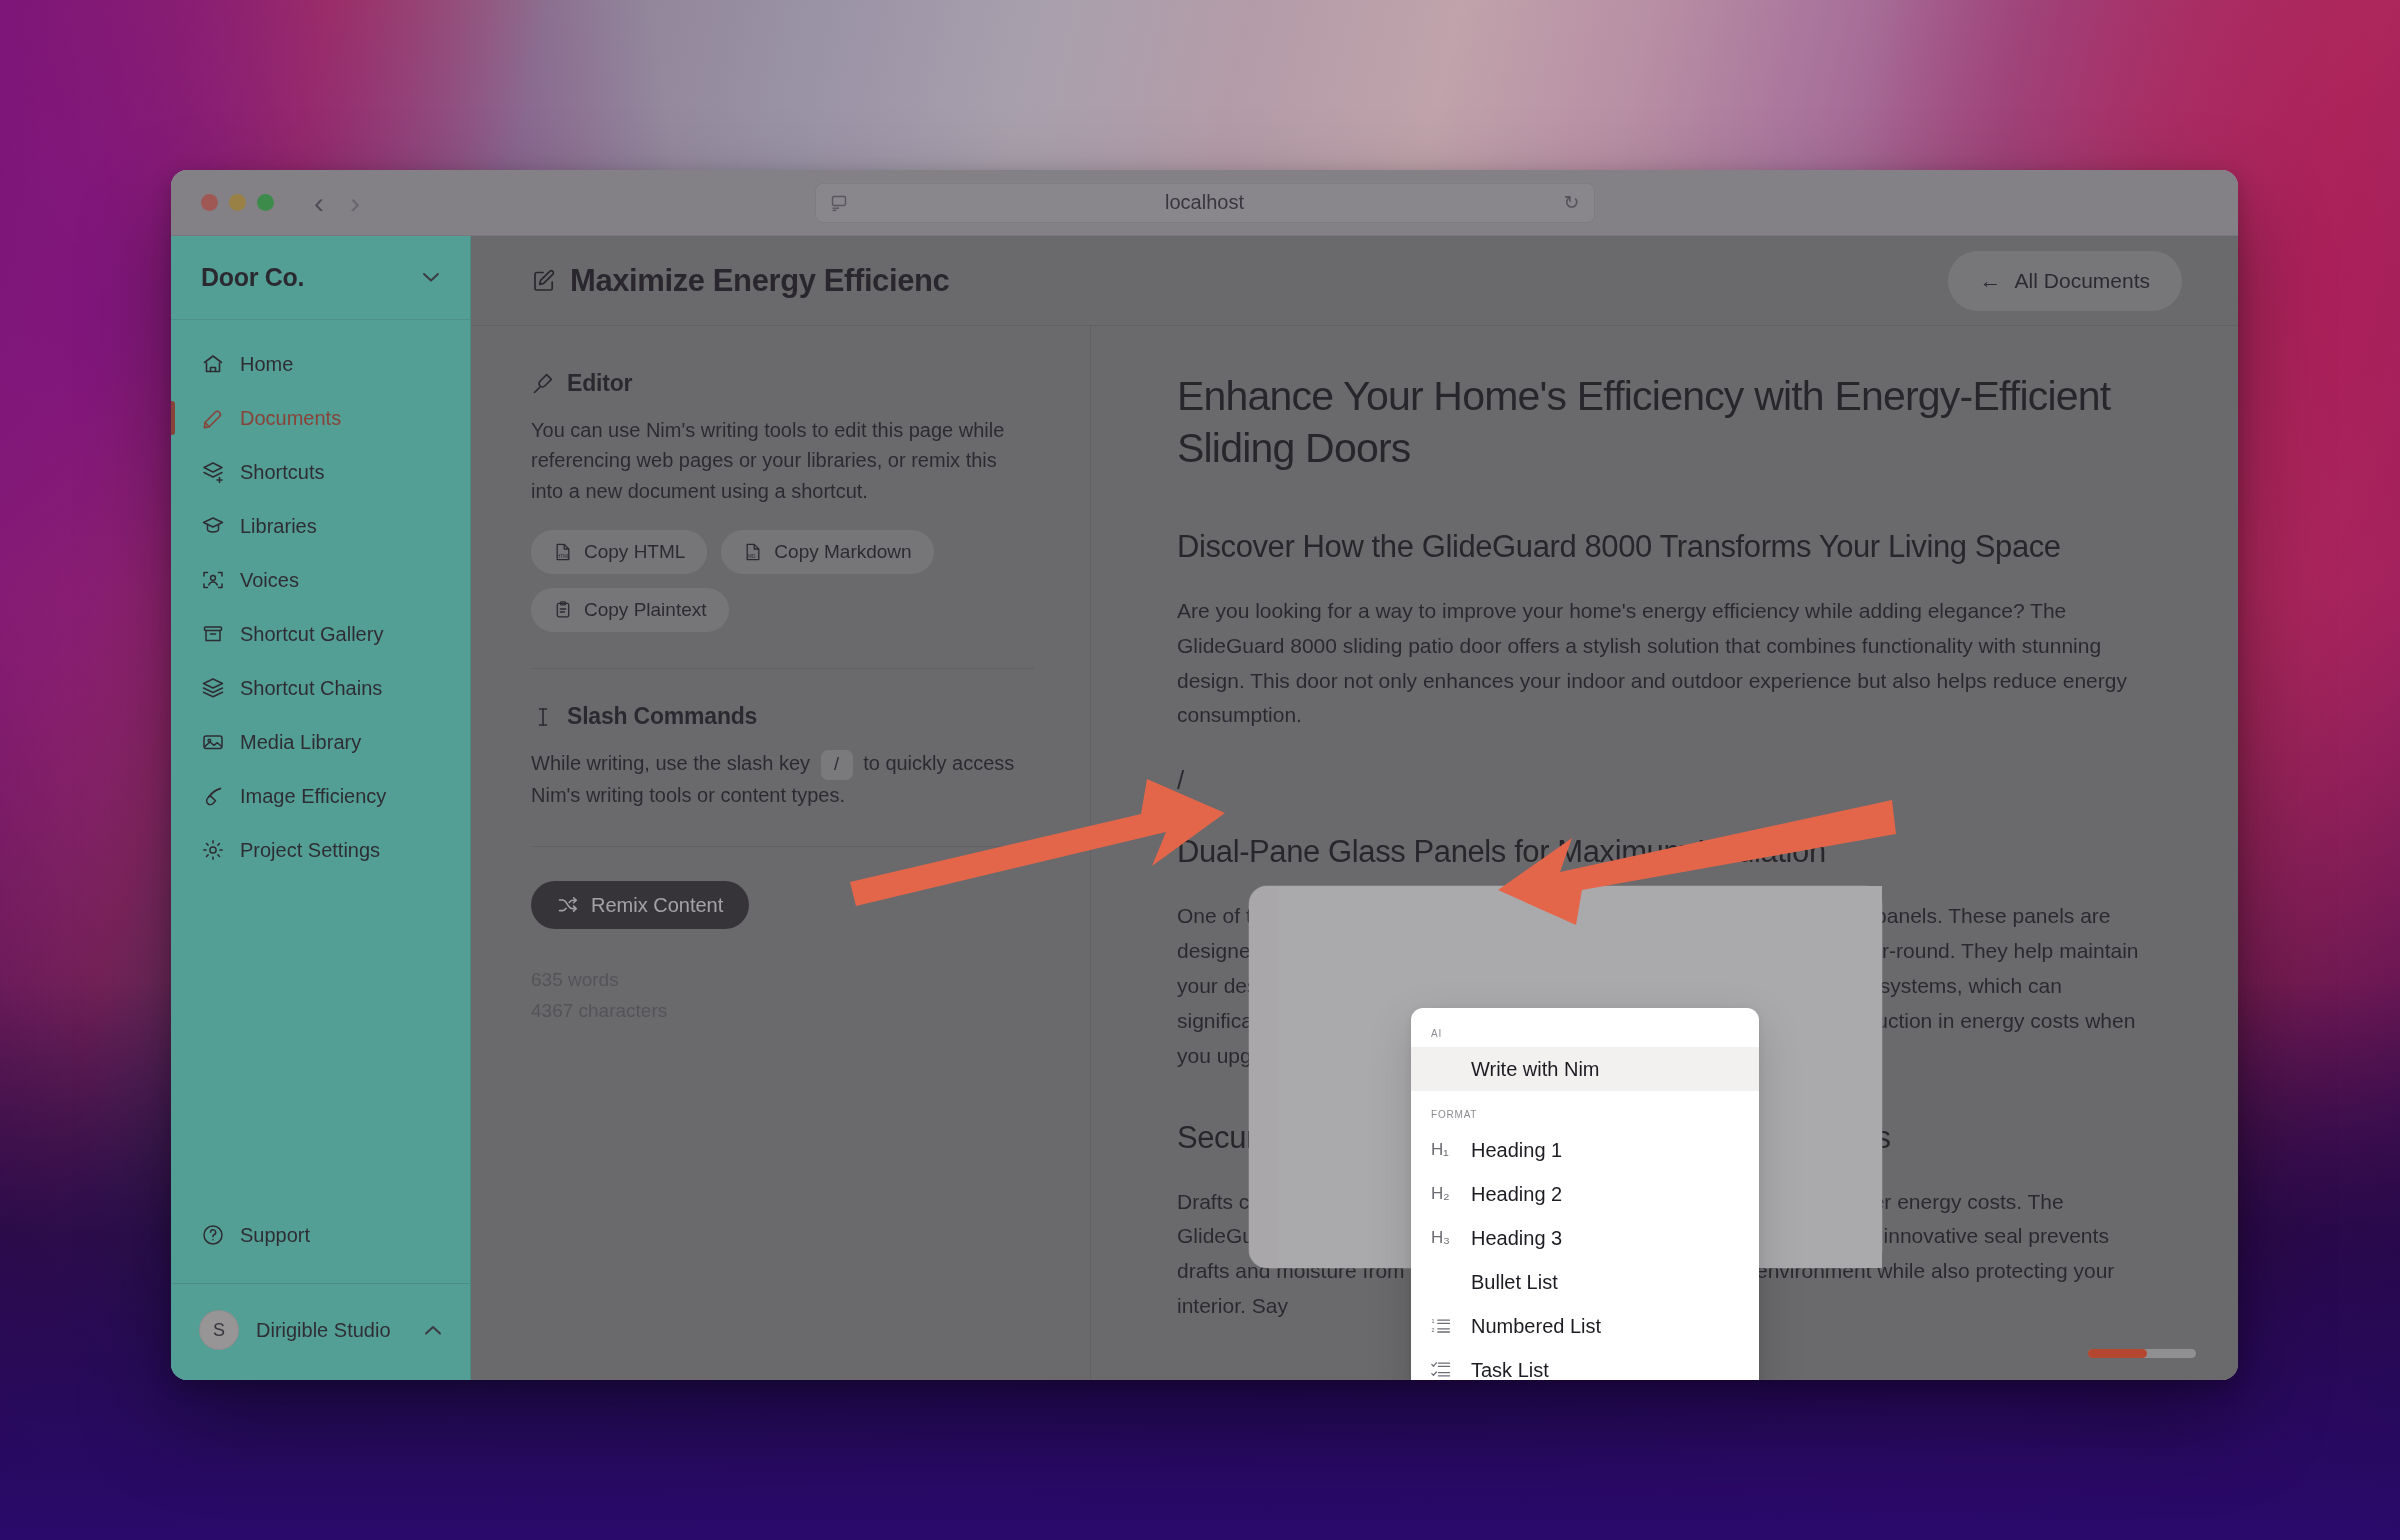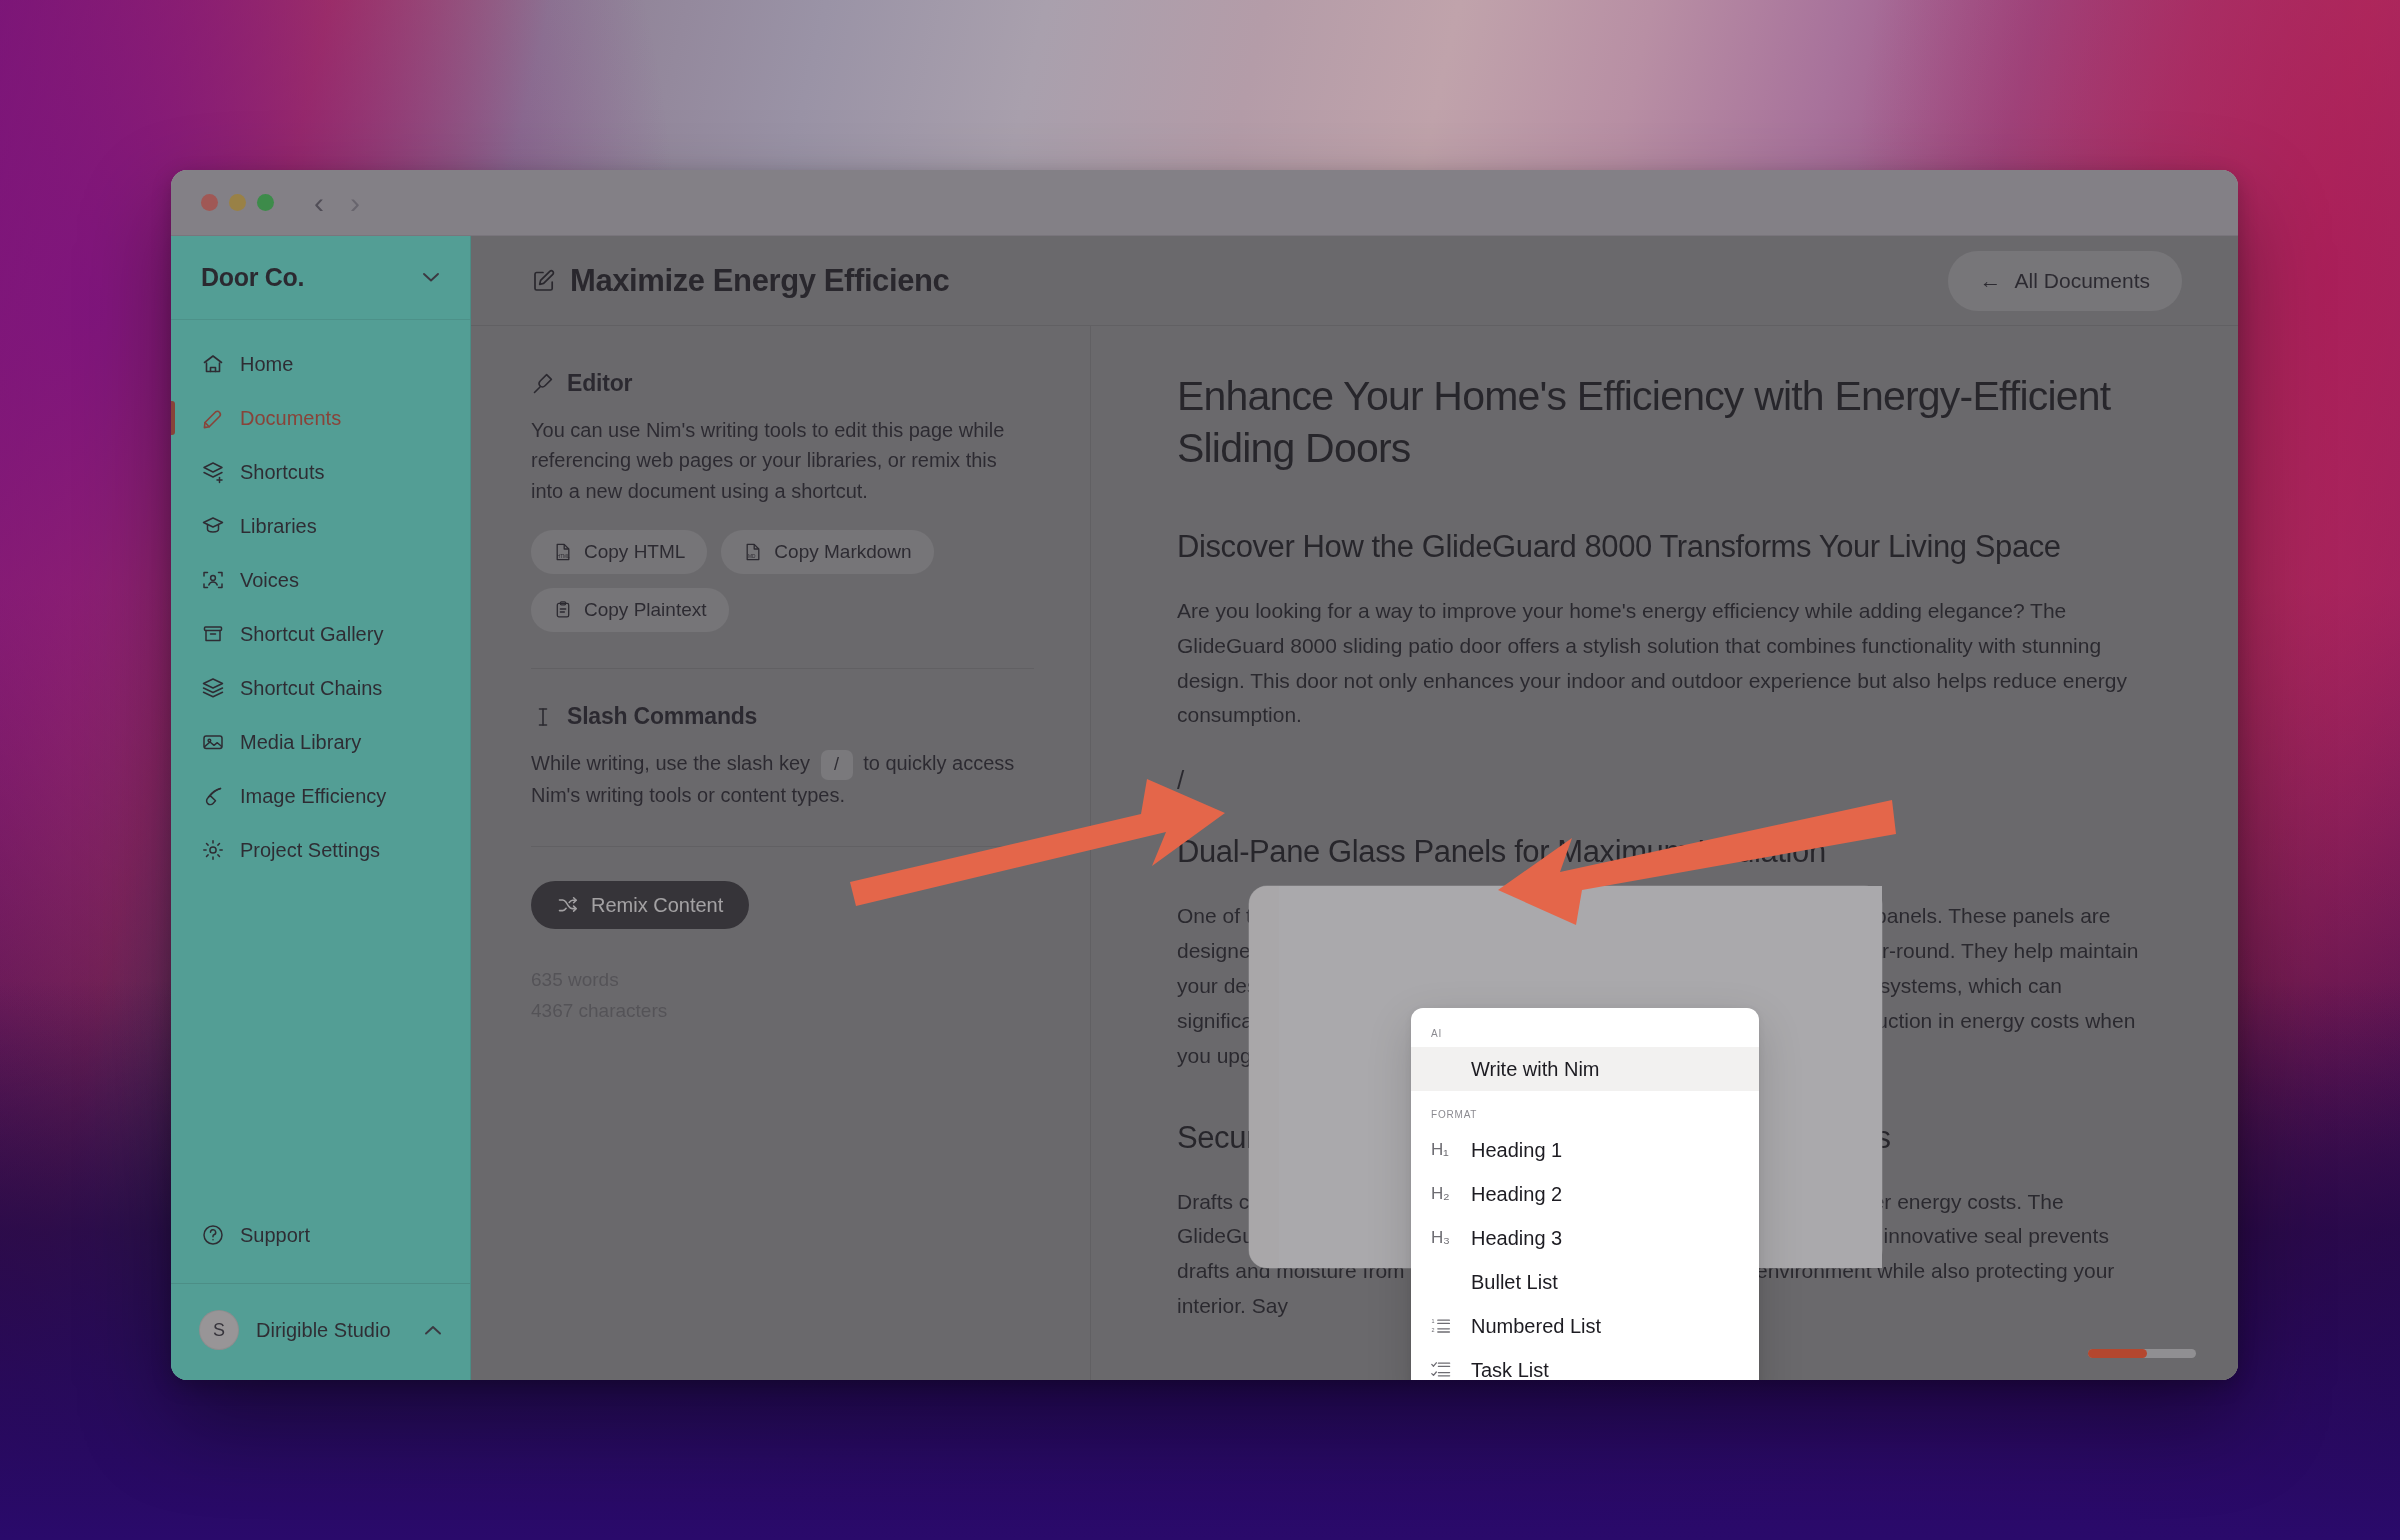--- a/index.html
+++ b/index.html
@@ -316,20 +316,31 @@
 
     <div class="titlebar">
       <div class="traffic">
         <span class="dot red"></span>
         <span class="dot yellow"></span>
         <span class="dot green"></span>
       </div>
       <div class="navbtns">
         <span class="navbtn back">‹</span>
         <span class="navbtn fwd">›</span>
+      </div>
+      <div class="urlbar">
+        <span class="sidebar-glyph">
+          <svg viewBox="0 0 18 18" fill="none" stroke="#3a3640" stroke-width="1.4">
+            <rect x="2.5" y="2.5" width="13" height="9" rx="1.4"></rect>
+            <line x1="2.5" y1="14.2" x2="9" y2="14.2"></line>
+            <line x1="2.5" y1="16.4" x2="6.5" y2="16.4"></line>
+          </svg>
+        </span>
+        <span>localhost</span>
+        <span class="reload-glyph">↻</span>
       </div>
     </div>
 
     <div class="wbody">
 
       <div class="sidebar">
 
         <div class="brand">
           <span class="brand-name">Door Co.</span>
           <span class="chev">

